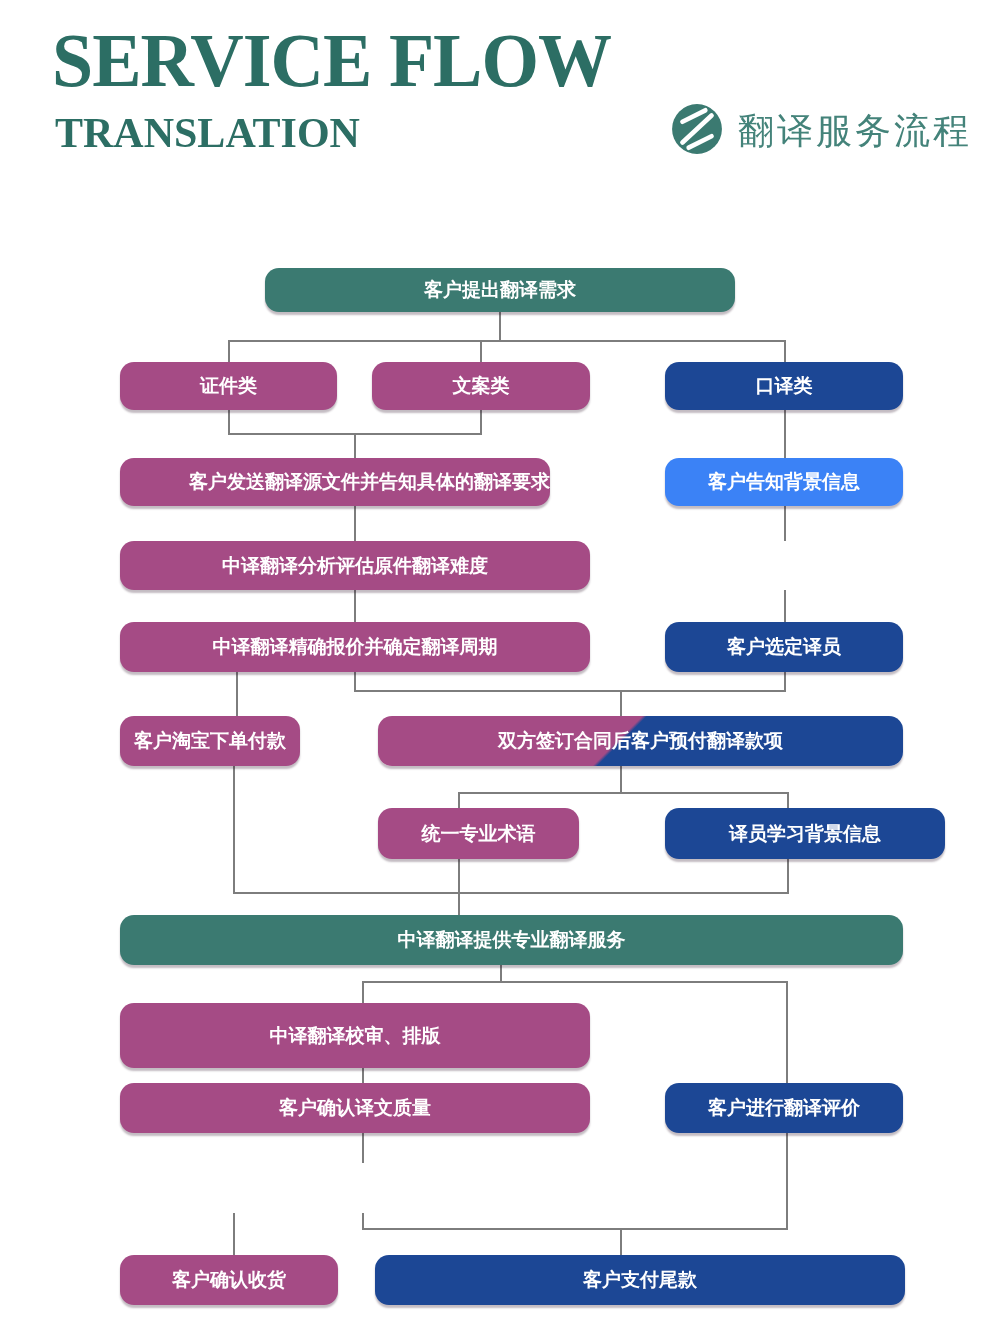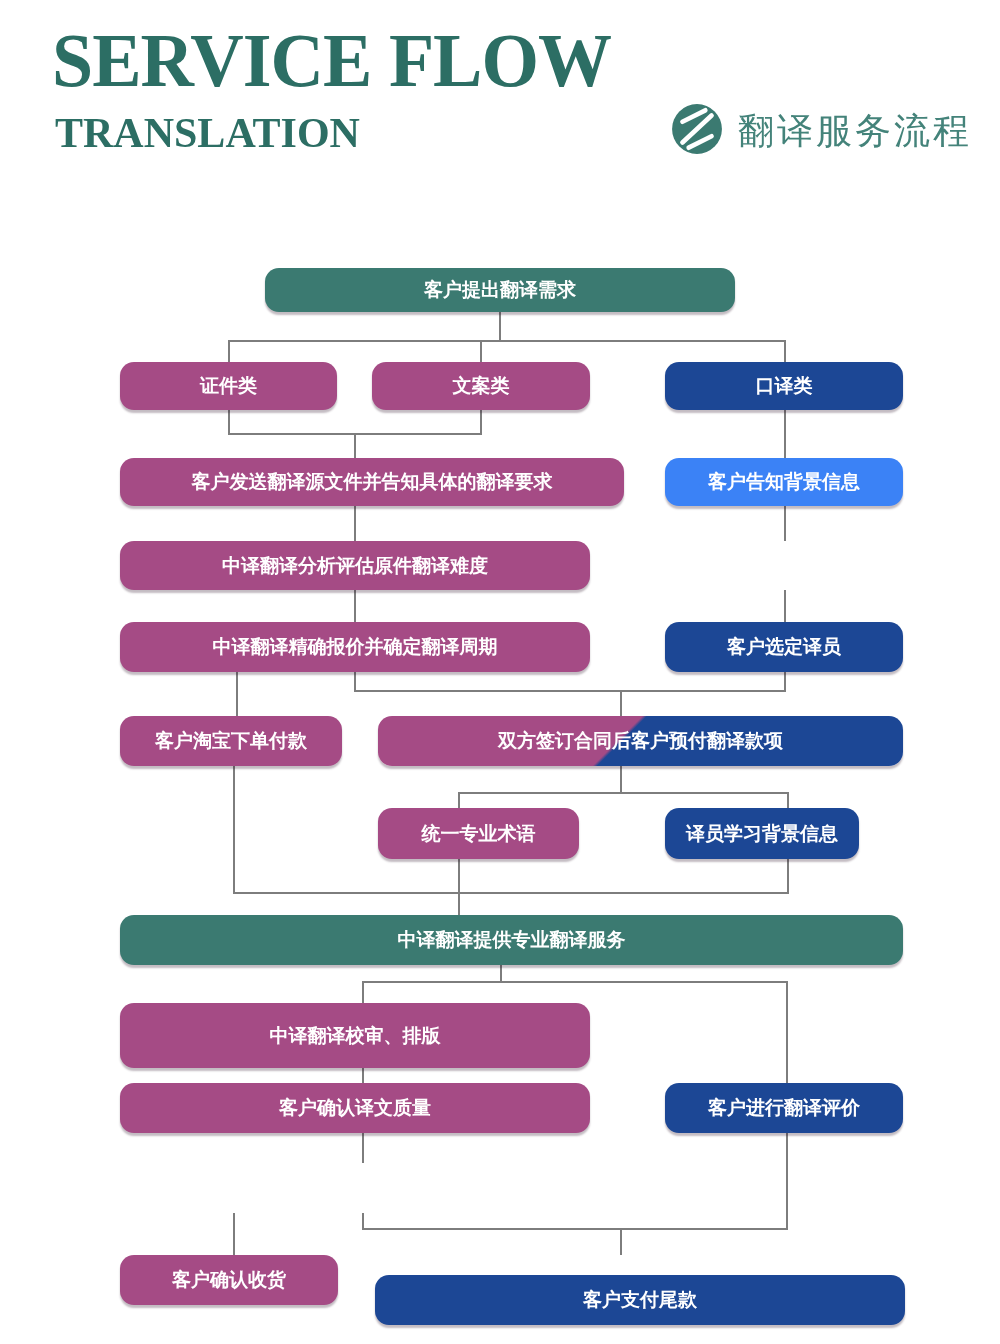--- a/index.html
+++ b/index.html
@@ -31,37 +31,37 @@
   .teal{background:#3b7a71;}
   .purple{background:#a54b85;}
   .blue{background:#1c4795;}
   .blue-soft{background:#3b82f6;}
   .split{background:linear-gradient(135deg,#a54b85 0%,#a54b85 46%,#1c4795 46.8%,#1c4795 100%);}
 
   .n1{left:265px;top:268px;width:470px;height:44px;}
   .n2{left:120px;top:362px;width:217px;height:48px;}
   .n3{left:372px;top:362px;width:218px;height:48px;}
   .n4{left:665px;top:362px;width:238px;height:48px;}
-  .n5{left:120px;top:458px;width:504px;height:48px;}
+  .n5{left:120px;top:458px;width:430px;height:48px;justify-content:flex-end;}
   .n6{left:665px;top:458px;width:238px;height:48px;}
   .n7{left:120px;top:541px;width:470px;height:49px;}
   .n8{left:665px;top:541px;width:238px;height:49px;}
   .n9{left:120px;top:622px;width:470px;height:50px;}
   .n10{left:665px;top:622px;width:238px;height:50px;}
-  .n11{left:120px;top:716px;width:222px;height:50px;}
+  .n11{left:120px;top:716px;width:180px;height:50px;}
   .n12{left:378px;top:716px;width:525px;height:50px;}
   .n13{left:378px;top:808px;width:201px;height:51px;}
-  .n14{left:665px;top:808px;width:194px;height:51px;}
+  .n14{left:665px;top:808px;width:280px;height:51px;}
   .n15{left:120px;top:915px;width:783px;height:50px;}
   .n16{left:120px;top:1003px;width:470px;height:65px;}
   .n17{left:120px;top:1083px;width:470px;height:50px;}
   .n18{left:665px;top:1083px;width:238px;height:50px;}
   .n19{left:120px;top:1163px;width:470px;height:50px;}
   .n20{left:120px;top:1255px;width:218px;height:50px;}
-  .n21{left:375px;top:1255px;width:530px;height:50px;margin-top:20px;}
+  .n21{left:375px;top:1255px;width:530px;height:50px;}
 
   
   .cv,.ch{position:absolute;background:#7d7d7d;}
   .cv{width:2px;}
   .ch{height:2px;}
 </style>
 </head>
 <body>
 
 <div class="canvas">

